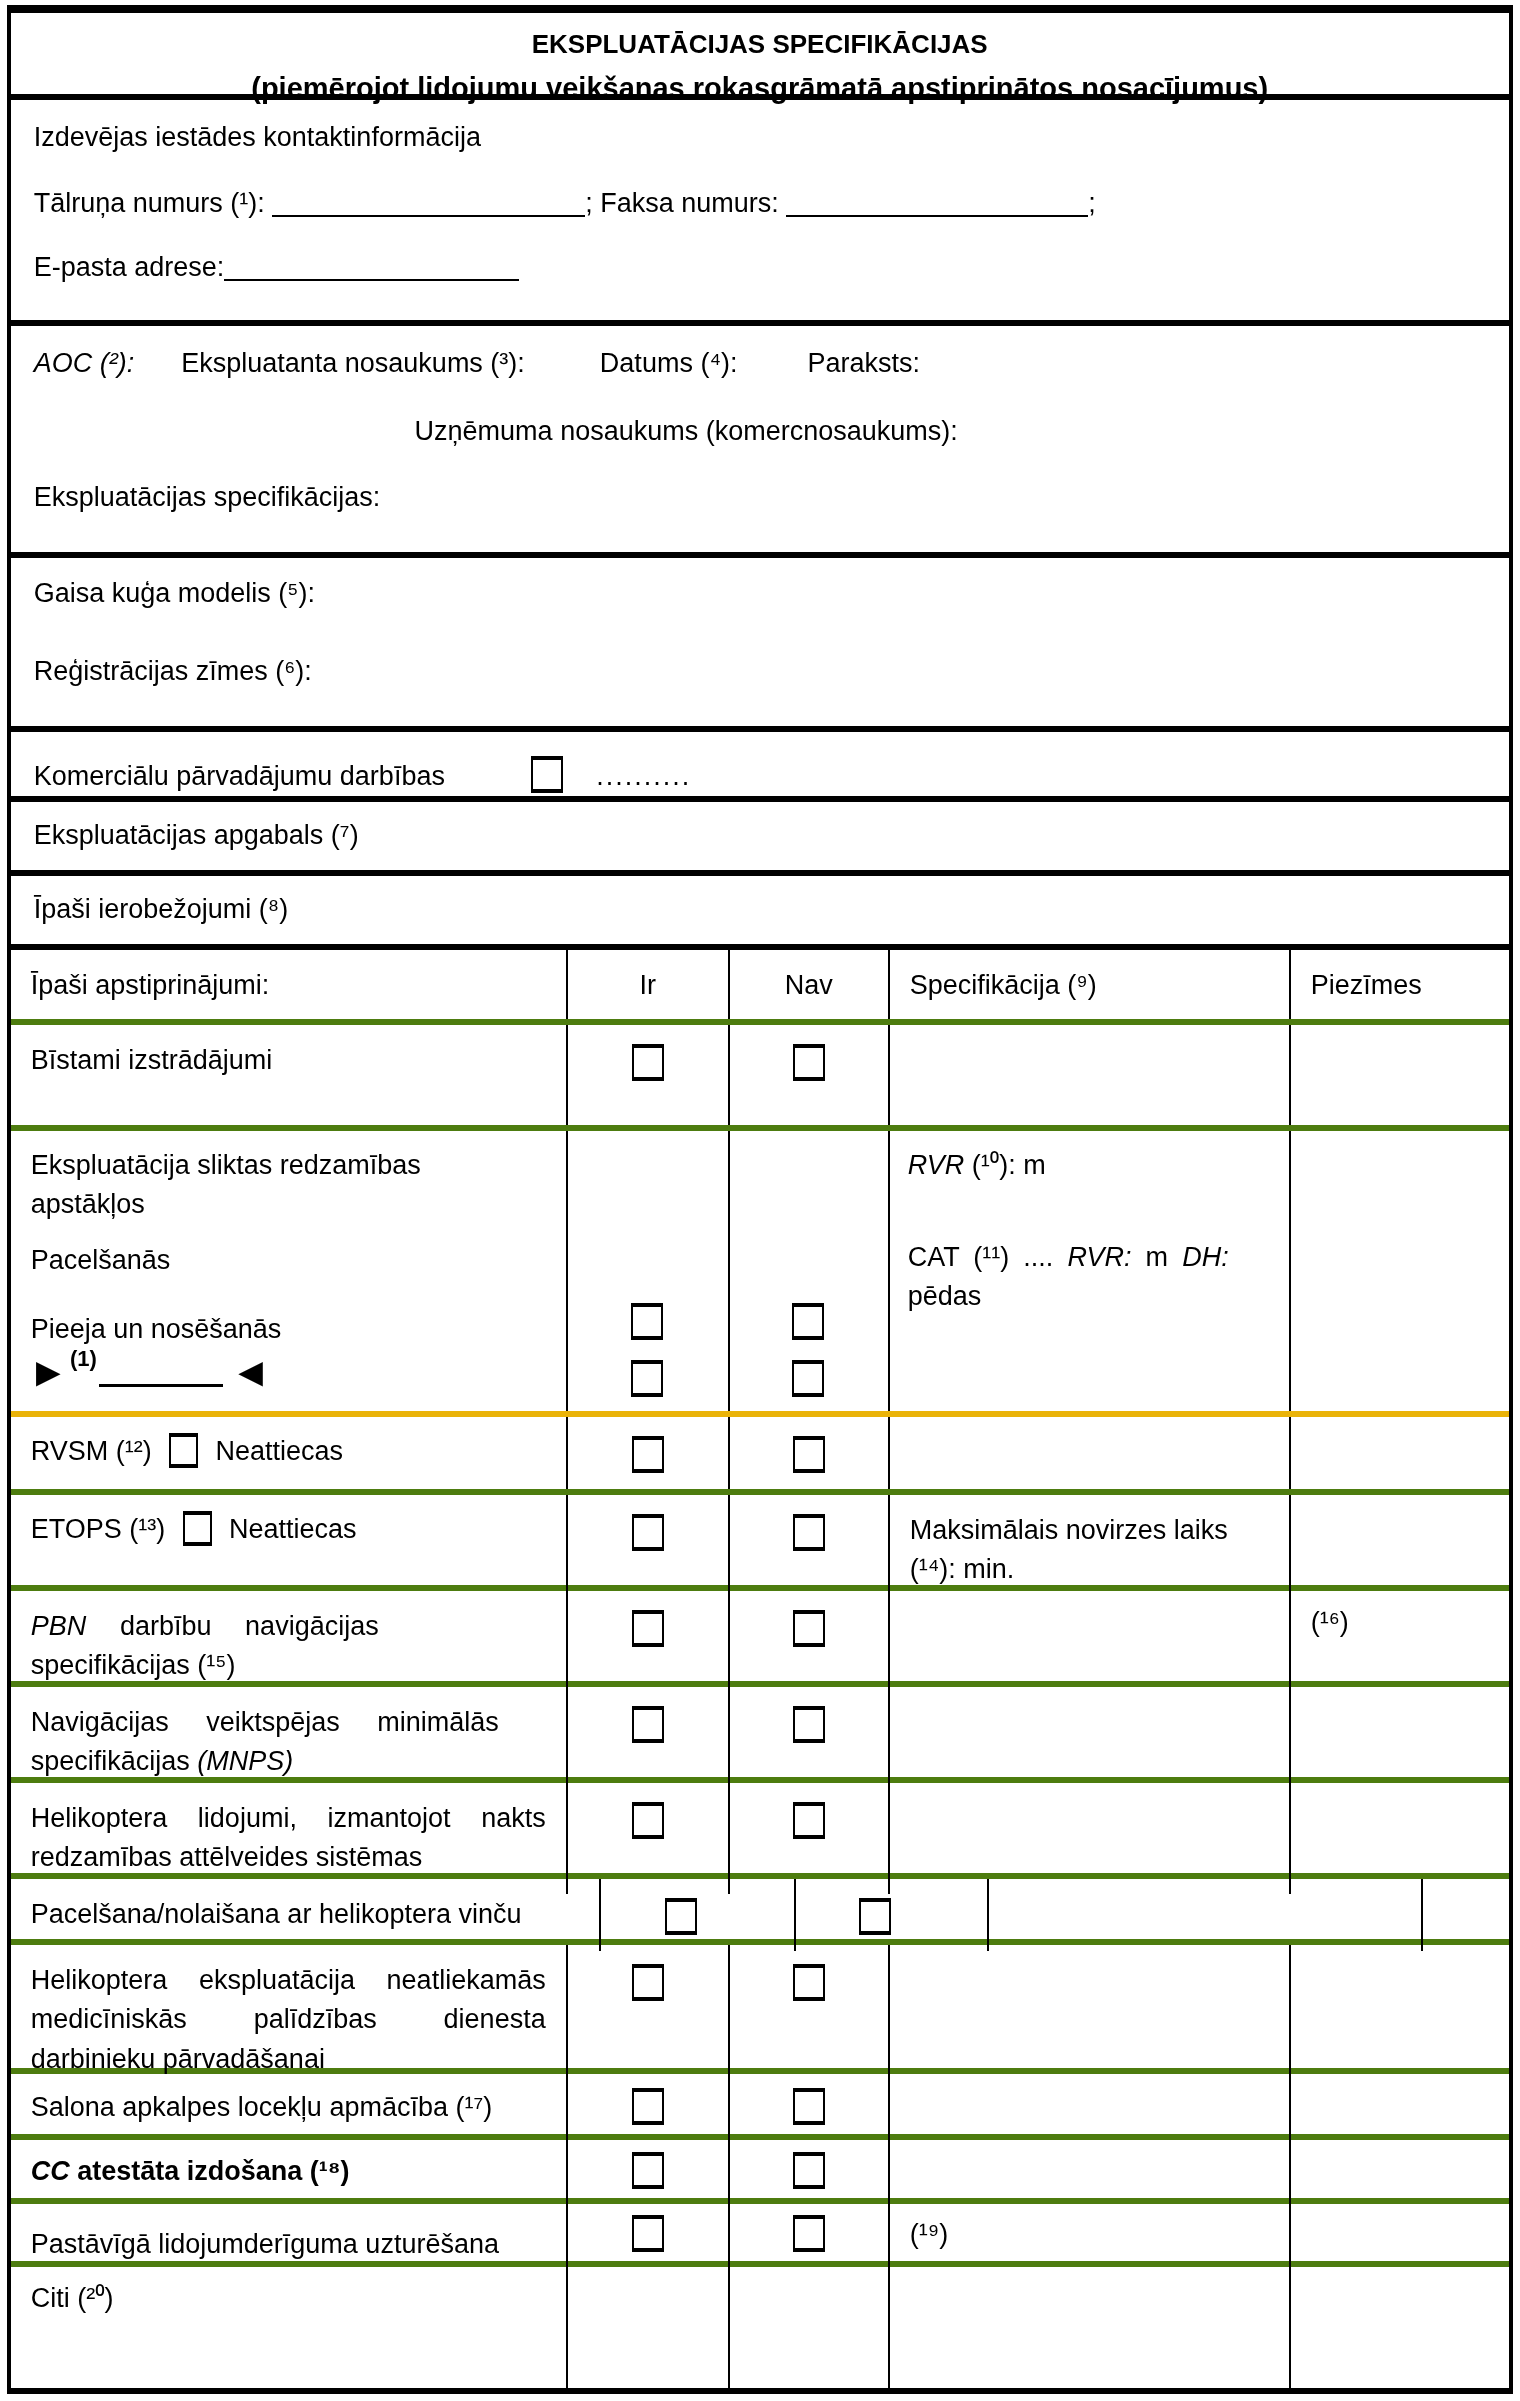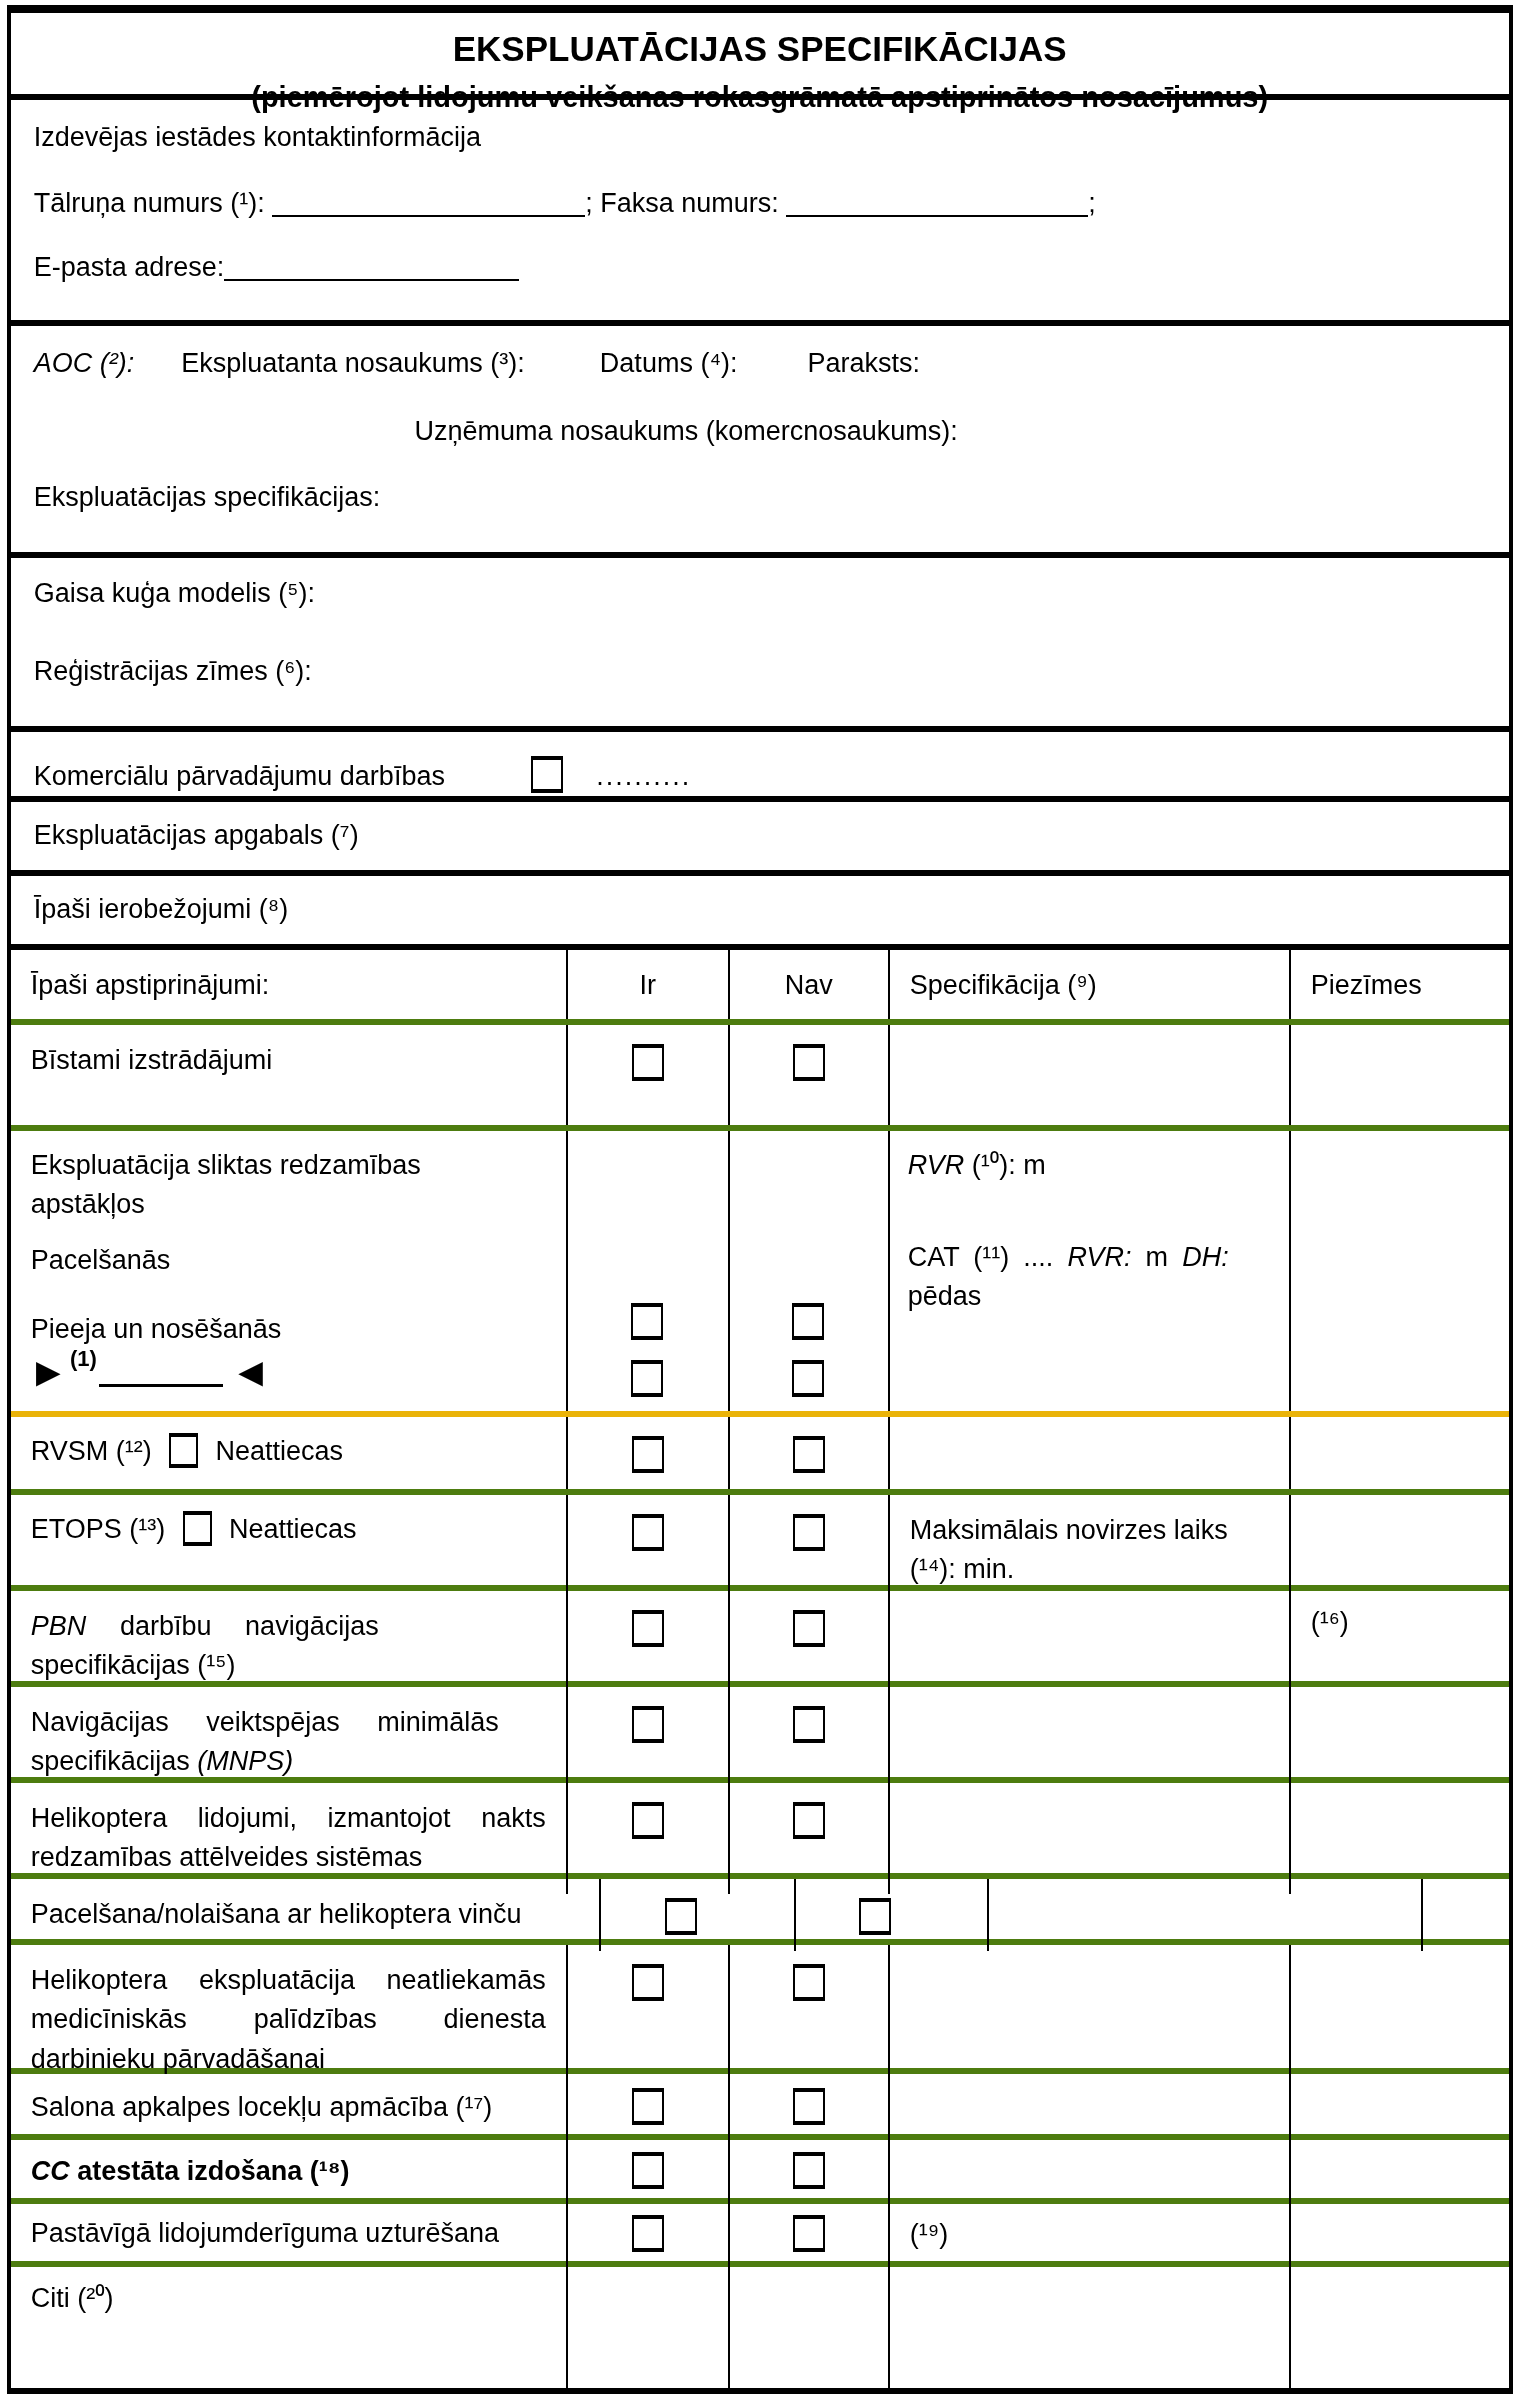--- a/index.html
+++ b/index.html
@@ -7,21 +7,21 @@
        font-size:27px;color:#000;-webkit-font-smoothing:antialiased;}
   .form{position:absolute;left:6.7px;top:5.3px;width:1506px;height:2389px;box-sizing:border-box;
         border:4.7px solid #000;border-top-width:8.7px;border-bottom-width:6px;
         display:flex;flex-direction:column;background:#fff;}
   .sec{box-sizing:border-box;border-bottom:6px solid #000;padding:0 23px;flex:none;}
   .i{font-style:italic;}
   .blank{display:inline-block;border-bottom:2.7px solid #000;height:23px;vertical-align:-5.3px;}
 
   
   .sec-title{height:87px;padding-top:16px;}
-  .t1{font-weight:bold;text-align:center;font-size:35px;}
+  .t1{font-weight:bold;text-align:center;font-size:26px;}
   .t2{font-weight:bold;text-align:center;font-size:29px;margin-top:11.4px;}
 
   
   .sec-contact{height:226px;padding-top:21.4px;}
   .line-phone{margin-top:35px;}
   .line-email{margin-top:33px;}
 
   
   .sec-aoc{height:232px;padding-top:21.4px;}
   .aoc-row{display:flex;align-items:baseline;}
@@ -290,21 +290,21 @@
           <span class="cb"></span>
         </div>
       <div class="tc check" style="padding-top:12px;">
           <span class="cb"></span>
         </div>
       <div class="tc spec"></div>
       <div class="tc"></div>
     </div>
 
     <div class="trow r-camo">
-      <div class="tc first lbl" style="padding-top:10px;">Pastāvīgā lidojumderīguma uzturēšana</div>
+      <div class="tc first lbl" style="padding-top:21px;">Pastāvīgā lidojumderīguma uzturēšana</div>
       <div class="tc check" style="padding-top:10.7px;">
           <span class="cb"></span>
         </div>
       <div class="tc check" style="padding-top:10.7px;">
           <span class="cb"></span>
         </div>
       <div class="tc spec" style="padding-top:10.7px;">(¹⁹)</div>
       <div class="tc"></div>
     </div>
 

